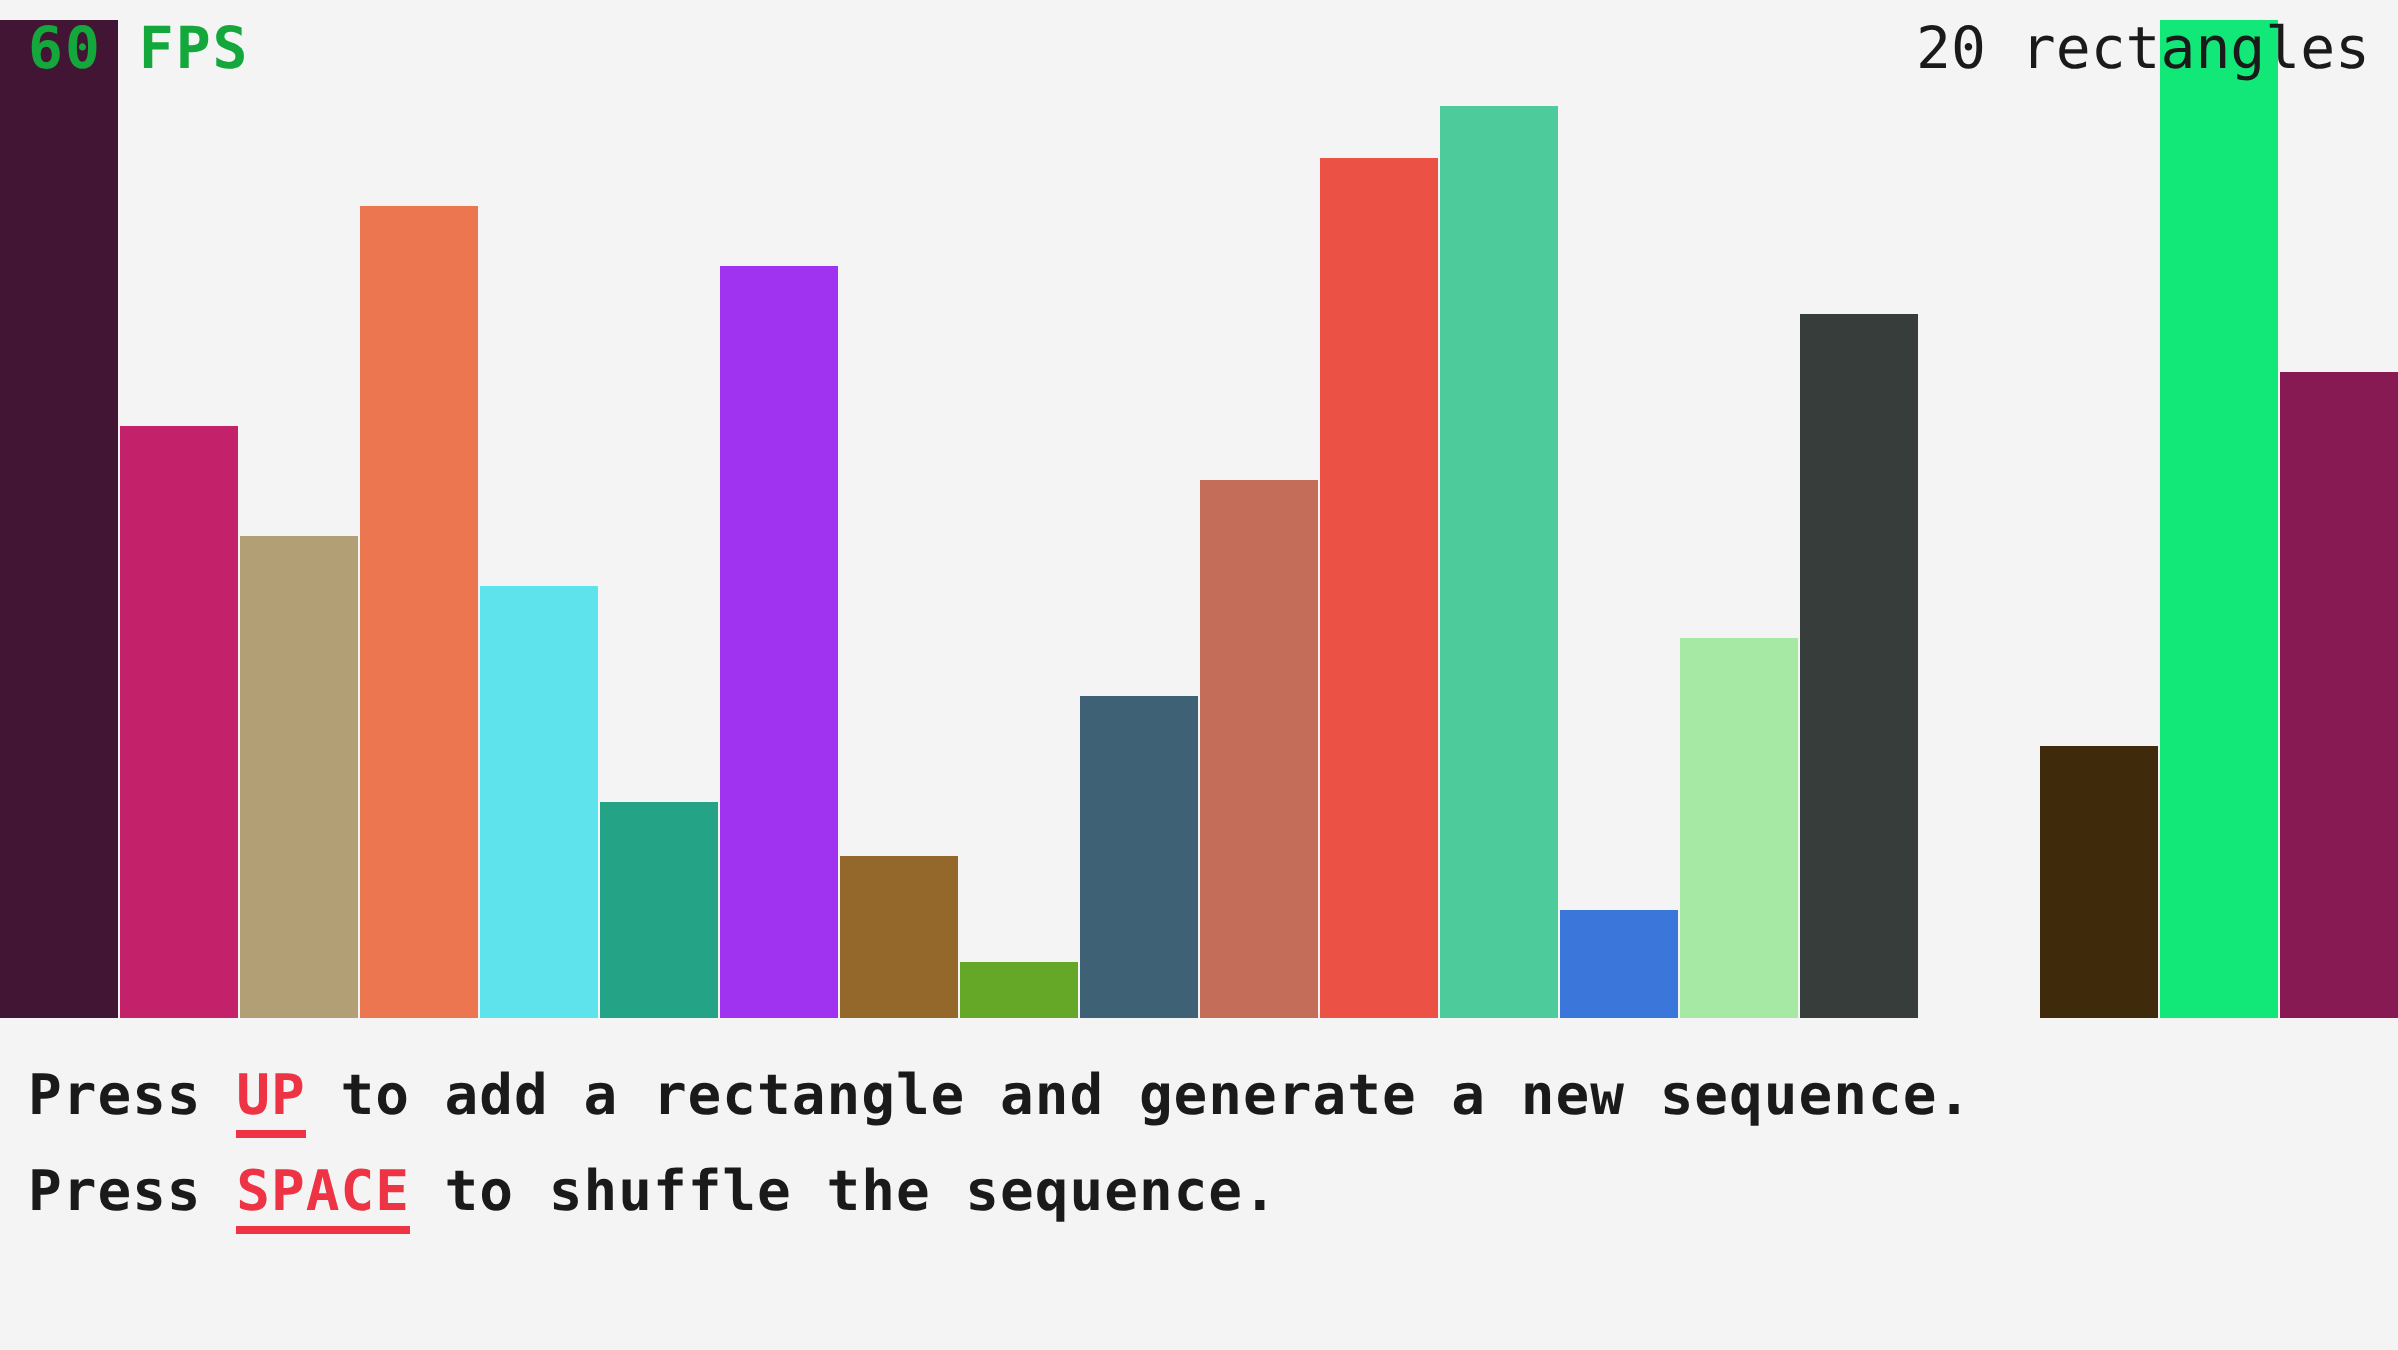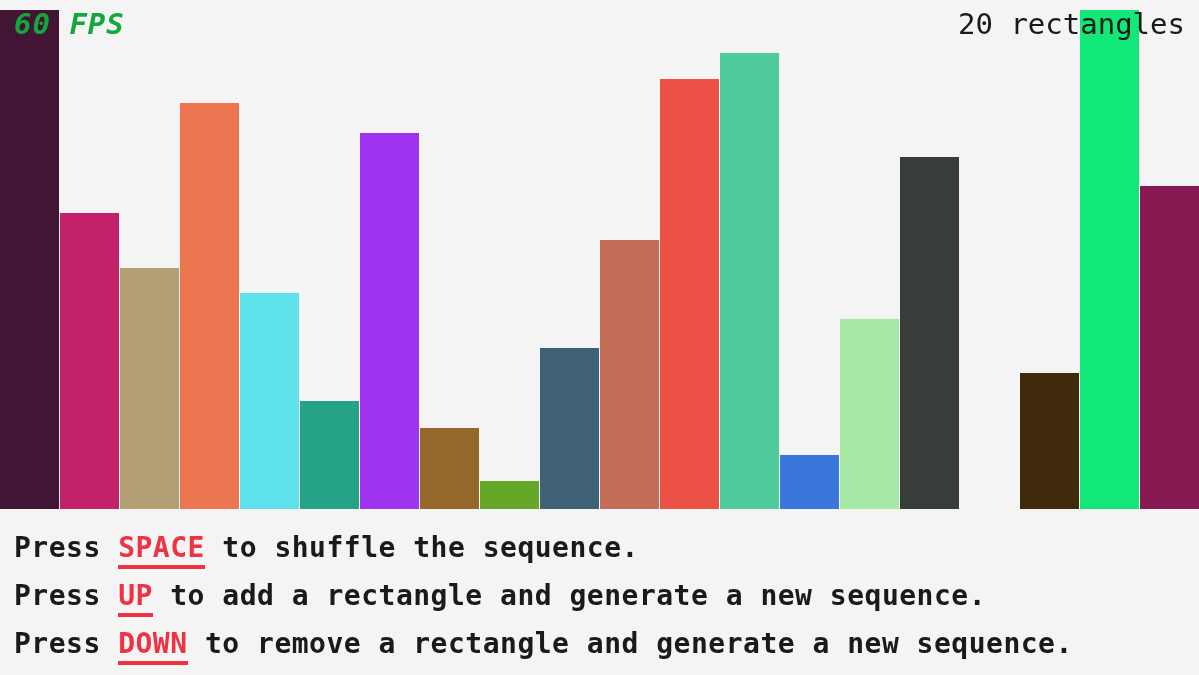--- a/index.html
+++ b/index.html
@@ -104,22 +104,21 @@
       <div class="bar" style="left: 720px; width: 59px; height: 456px; background: rgb(78, 203, 155);"></div>
       <div class="bar" style="left: 780px; width: 59px; height: 54px; background: rgb(59, 119, 219);"></div>
       <div class="bar" style="left: 840px; width: 59px; height: 190px; background: rgb(165, 233, 165);"></div>
       <div class="bar" style="left: 900px; width: 59px; height: 352px; background: rgb(55, 61, 58);"></div>
       <div class="bar" style="left: 960px; width: 59px; height: 0px; background: rgb(244, 244, 244);"></div>
       <div class="bar" style="left: 1020px; width: 59px; height: 136px; background: rgb(63, 42, 12);"></div>
       <div class="bar" style="left: 1080px; width: 59px; height: 499px; background: rgb(18, 232, 119);"></div>
       <div class="bar" style="left: 1140px; width: 59px; height: 323px; background: rgb(135, 26, 82);"></div>
     </div>
 
-  <div id="fps-counter" style="color: rgb(20, 168, 60); font-style: italic;">60 FPS</div>
+  <div id="fps-counter" style="color: rgb(20, 168, 60);">60 FPS</div>
   <div id="rect-count" style="color: rgb(26, 26, 26);">20 rectangles</div>
 
   <div id="instructions">
+      <div class="instruction-line"><span>Press </span><span class="key" style="color: rgb(238, 51, 68); border-bottom-color: rgb(238, 51, 68);">UP</span><span> to add a rectangle and generate a new sequence.</span></div>
       <div class="instruction-line"><span>Press </span><span class="key" style="color: rgb(238, 51, 68); border-bottom-color: rgb(238, 51, 68);">SPACE</span><span> to shuffle the sequence.</span></div>
-      <div class="instruction-line"><span>Press </span><span class="key" style="color: rgb(238, 51, 68); border-bottom-color: rgb(238, 51, 68);">UP</span><span> to add a rectangle and generate a new sequence.</span></div>
-      <div class="instruction-line"><span>Press </span><span class="key" style="color: rgb(238, 51, 68); border-bottom-color: rgb(238, 51, 68);">DOWN</span><span> to remove a rectangle and generate a new sequence.</span></div>
     </div>
 
 </div>
 
 </body></html>

